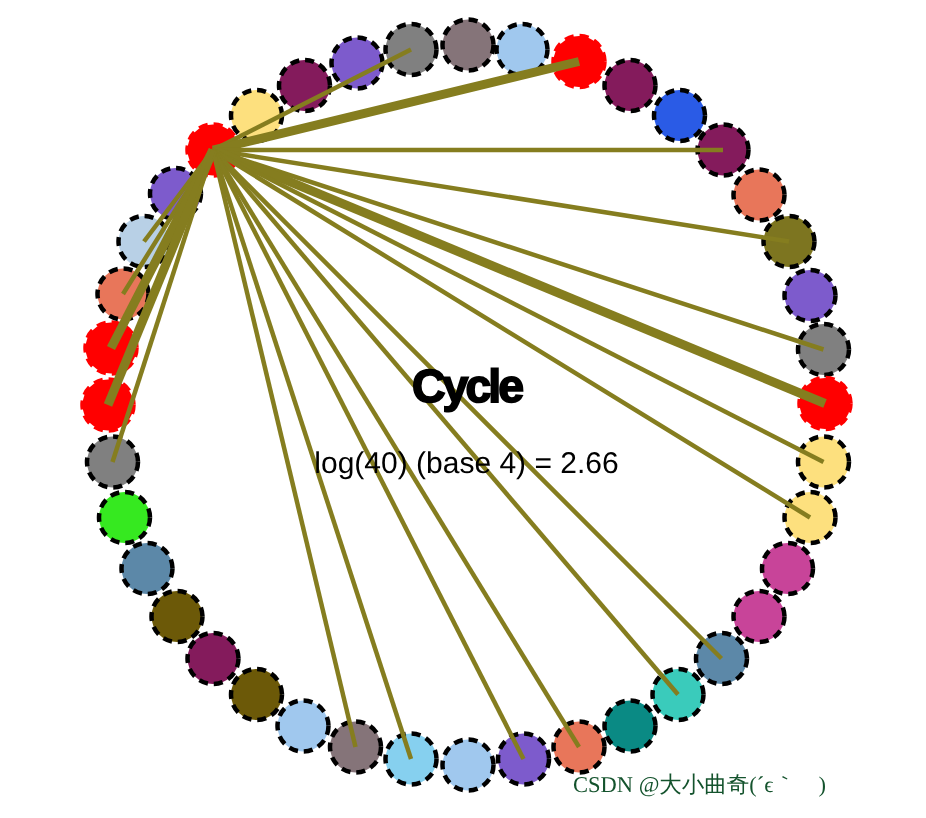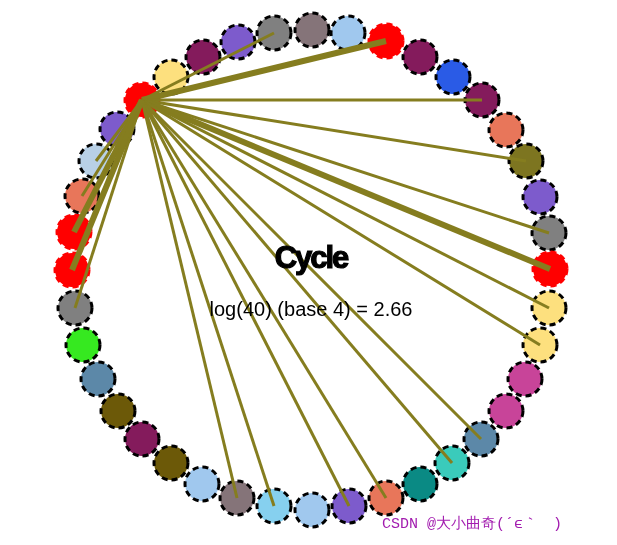--- a/index.html
+++ b/index.html
@@ -1,20 +1,20 @@
 <!DOCTYPE html>
 <html><head>
 <meta charset="utf-8">
 <style>
   html, body { margin: 0; padding: 0; background: #ffffff; }
   body { width: 617px; height: 545px; position: relative; overflow: hidden; font-family: "Liberation Sans", sans-serif; }
   #graph { position: absolute; left: 0; top: 0; width: 617px; height: 545px; }
   .title { position: absolute; left: 0; width: 622px; top: 240px; text-align: center; font-family: "Liberation Sans", sans-serif; font-weight: bold; font-size: 31px; letter-spacing: -2px; color: #000; -webkit-text-stroke: 1.2px #000; }
   .subtitle { position: absolute; left: 0; width: 622px; top: 298px; text-align: center; font-family: "Liberation Sans", sans-serif; font-size: 20px; color: #000; }
-  .watermark { position: absolute; left: 382px; top: 514px; font-family: Liberation Mono, monospace; font-size: 15px; color: #a21caf; white-space: nowrap; }
+  .watermark { position: absolute; left: 382px; top: 514px; font-family: Liberation Serif, serif; font-size: 15px; color: #14532d; white-space: nowrap; }
 </style>
 </head>
 <body>
 
 <svg id="graph" viewBox="0 0 617 545" xmlns="http://www.w3.org/2000/svg">
 
   <g id="nodes-layer">
       <circle cx="312" cy="30" r="17" fill="#857479" stroke="#000000" stroke-width="3" stroke-dasharray="6 4"></circle>
       <circle cx="348" cy="33" r="17" fill="#a0c8ee" stroke="#000000" stroke-width="3" stroke-dasharray="6 4"></circle>
       <circle cx="386" cy="41" r="17" fill="#ff0000" stroke="#ff0000" stroke-width="3" stroke-dasharray="6 4"></circle>

